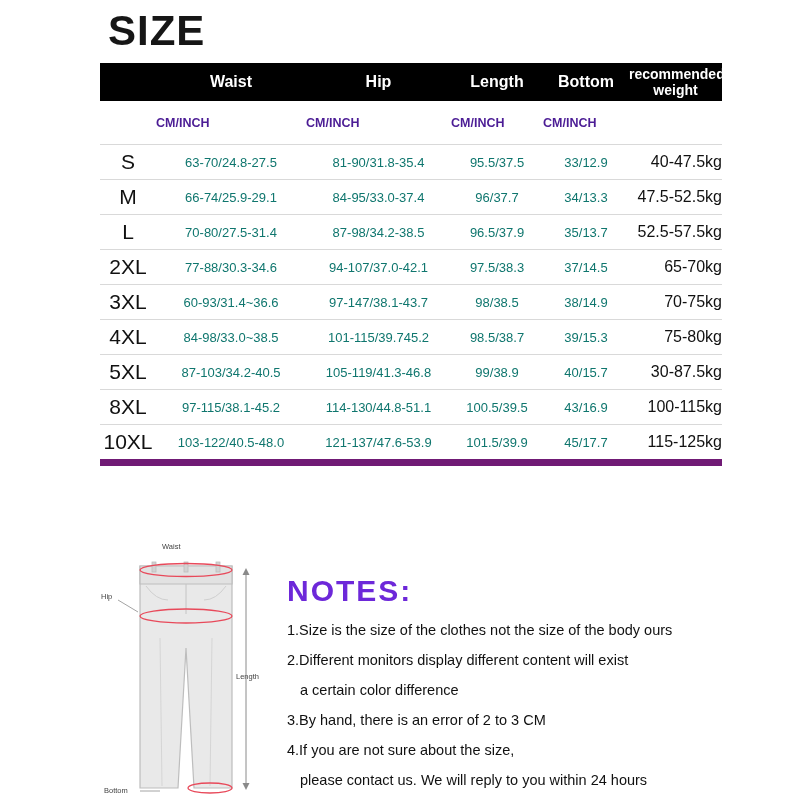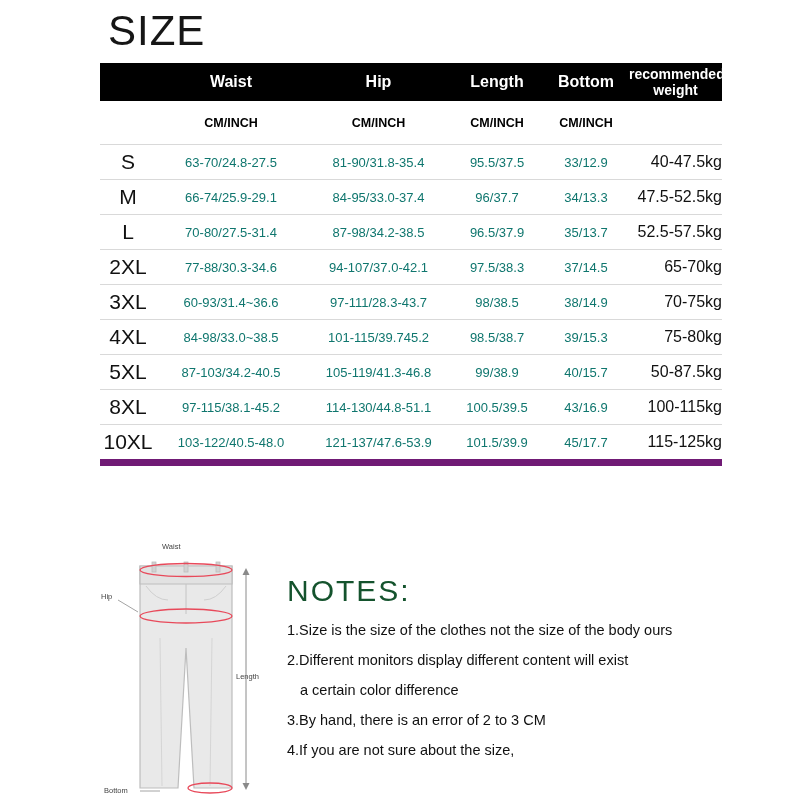--- a/index.html
+++ b/index.html
@@ -15,21 +15,21 @@
     overflow: hidden;
     position: relative;
   }
 
   
   .title {
     position: absolute;
     left: 108px;
     top: 8px;
     font-size: 42px;
-    font-weight: normal;
+    font-weight: bold;
     letter-spacing: 1px;
     color: #161616;
     line-height: 46px;
   }
 
   
   .size-table {
     position: absolute;
     left: 100px;
     top: 63px;
@@ -56,22 +56,22 @@
   .hdr-row th.hdr-rec {
     font-size: 14px;
     line-height: 16px;
     font-weight: bold;
   }
 
   .unit-row td {
     height: 43px;
     font-size: 12.5px;
     font-weight: bold;
-    text-align: center;
-    color: #000000;
+    text-align: left;
+    color: #4c1d95;
     border-bottom: 1px solid #d9d9d9;
   }
 
   .data-row td {
     height: 34px;
     border-bottom: 1px solid #d9d9d9;
     text-align: center;
   }
   .data-row td.sz {
     font-size: 21px;
@@ -118,23 +118,23 @@
 
   .notes {
     position: absolute;
     left: 287px;
     top: 38px;
     width: 500px;
   }
   .notes-title {
     font-size: 30px;
     letter-spacing: 2px;
-    color: #14532d;
+    color: #6d28d9;
     margin: 0 0 14px 0;
-    font-weight: normal;
+    font-weight: bold;
   }
   .note-line {
     font-size: 14.5px;
     color: #111;
     line-height: 17px;
     margin-bottom: 13px;
     white-space: nowrap;
   }
   .note-sub {
     display: block;
@@ -211,40 +211,40 @@
       <td class="sz">2XL</td>
       <td class="val">77-88/30.3-34.6</td>
       <td class="val">94-107/37.0-42.1</td>
       <td class="val">97.5/38.3</td>
       <td class="val">37/14.5</td>
       <td class="val-rec">65-70kg</td>
     </tr>
     <tr class="data-row">
       <td class="sz">3XL</td>
       <td class="val">60-93/31.4~36.6</td>
-      <td class="val">97-111/28.3-43.7</td>
+      <td class="val">97-147/38.1-43.7</td>
       <td class="val">98/38.5</td>
       <td class="val">38/14.9</td>
       <td class="val-rec">70-75kg</td>
     </tr>
     <tr class="data-row">
       <td class="sz">4XL</td>
       <td class="val">84-98/33.0~38.5</td>
       <td class="val">101-115/39.745.2</td>
       <td class="val">98.5/38.7</td>
       <td class="val">39/15.3</td>
       <td class="val-rec">75-80kg</td>
     </tr>
     <tr class="data-row">
       <td class="sz">5XL</td>
       <td class="val">87-103/34.2-40.5</td>
       <td class="val">105-119/41.3-46.8</td>
       <td class="val">99/38.9</td>
       <td class="val">40/15.7</td>
-      <td class="val-rec">50-87.5kg</td>
+      <td class="val-rec">30-87.5kg</td>
     </tr>
     <tr class="data-row">
       <td class="sz">8XL</td>
       <td class="val">97-115/38.1-45.2</td>
       <td class="val">114-130/44.8-51.1</td>
       <td class="val">100.5/39.5</td>
       <td class="val">43/16.9</td>
       <td class="val-rec">100-115kg</td>
     </tr>
     <tr class="data-row">
@@ -299,14 +299,15 @@
     <div class="lbl" style="left:4px; top:248px;">Bottom</div>
   </div>
 
   <div class="notes">
     <div class="notes-title">NOTES:</div>
     <div class="note-line">1.Size is the size of the clothes not the size of the body ours</div>
     <div class="note-line">2.Different monitors display different content will exist</div>
     <div class="note-line note-sub">a certain color difference</div>
     <div class="note-line">3.By hand, there is an error of 2 to 3 CM</div>
     <div class="note-line">4.If you are not sure about the size,</div>
+    <div class="note-line note-sub">please contact us. We will reply to you within 24 hours</div>
   </div>
 </div>
 
 </body></html>

